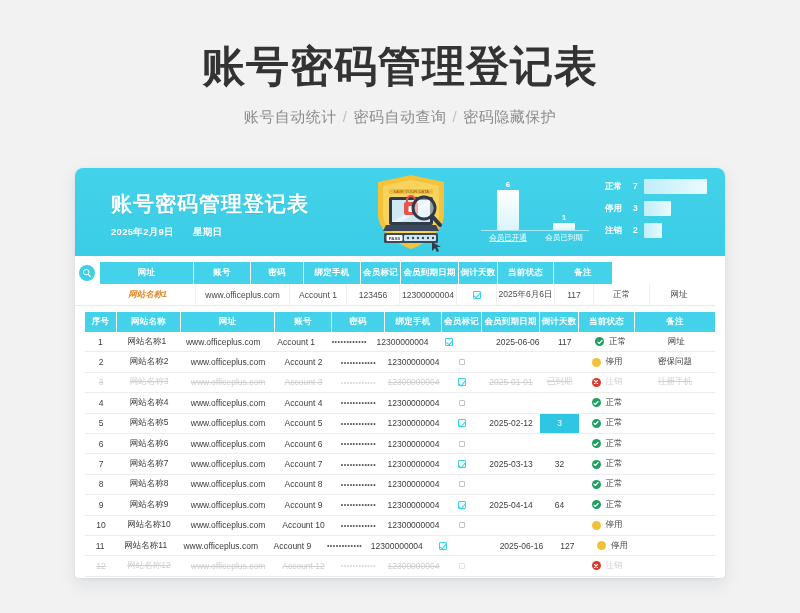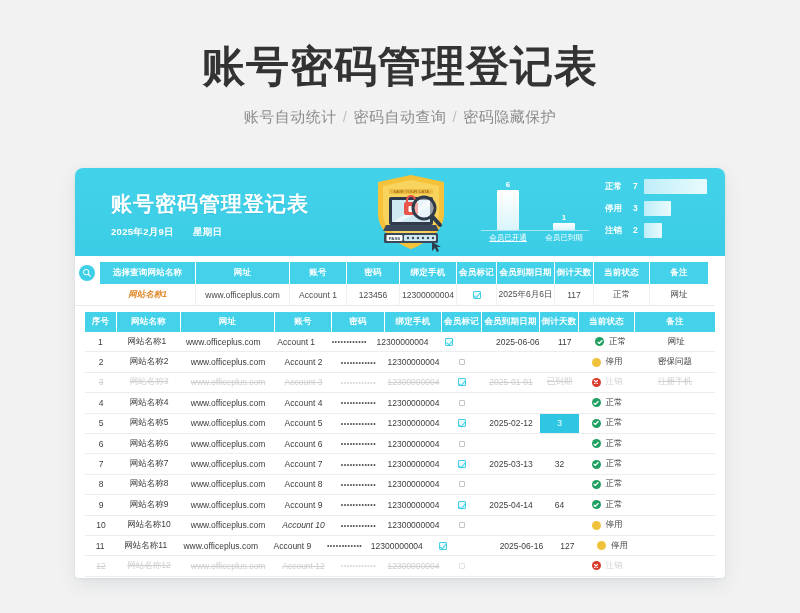--- a/index.html
+++ b/index.html
@@ -359,21 +359,20 @@
 
     <div style="padding:6px 10px 0 0;">
       <div class="query-head">
         <div class="search-icon">
           <svg width="10" height="10" viewBox="0 0 12 12">
               <circle cx="5" cy="5" r="3.3" fill="none" stroke="#ffffff" stroke-width="1.2"></circle>
               <line x1="7.5" y1="7.5" x2="10" y2="10" stroke="#ffffff" stroke-width="1.3" stroke-linecap="round"></line>
             </svg>
         </div>
         <div class="qh-cells">
-          <div class="qh-cell" style="width:96px">选择查询网站名称</div>
           <div class="qh-cell" style="width:94px">网址</div>
           <div class="qh-cell" style="width:57px">账号</div>
           <div class="qh-cell" style="width:53px">密码</div>
           <div class="qh-cell" style="width:57px">绑定手机</div>
           <div class="qh-cell" style="width:40px">会员标记</div>
           <div class="qh-cell" style="width:58px">会员到期日期</div>
           <div class="qh-cell" style="width:39px">倒计天数</div>
           <div class="qh-cell" style="width:56px">当前状态</div>
           <div class="qh-cell" style="width:58px;border-right:none">备注</div>
         </div>
@@ -639,21 +638,21 @@
                 </span>
                 <span class="st-label ok">正常</span>
               </span>
             </div>
             <div class="td" style="width: 80px;"></div>
           </div>
           <div class="tr">
             <div class="td" style="width: 32px;">10</div>
             <div class="td" style="width: 64px;">网站名称10</div>
             <div class="td" style="width: 94px;">www.officeplus.com</div>
-            <div class="td" style="width: 57px; font-style: italic;">Account 10</div>
+            <div class="td" style="width: 57px;">Account 10</div>
             <div class="td nostrike" style="width: 53px;">
               <span class="pw">••••••••••••</span>
             </div>
             <div class="td" style="width: 57px;">12300000004</div>
             <div class="td nostrike" style="width: 40px;">
               <span class="chk-off"></span>
             </div>
             <div class="td" style="width: 58px;"></div>
             <div class="td" style="width: 39px;"></div>
             <div class="td nostrike" style="width: 56px;">

